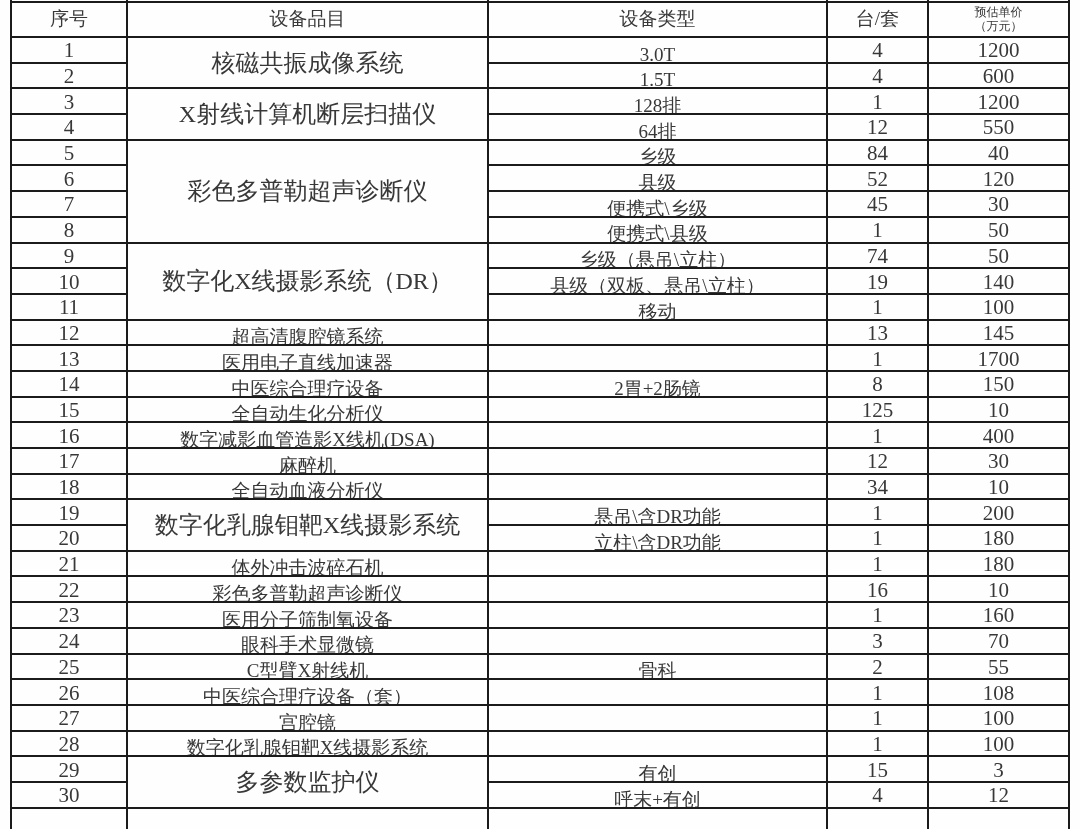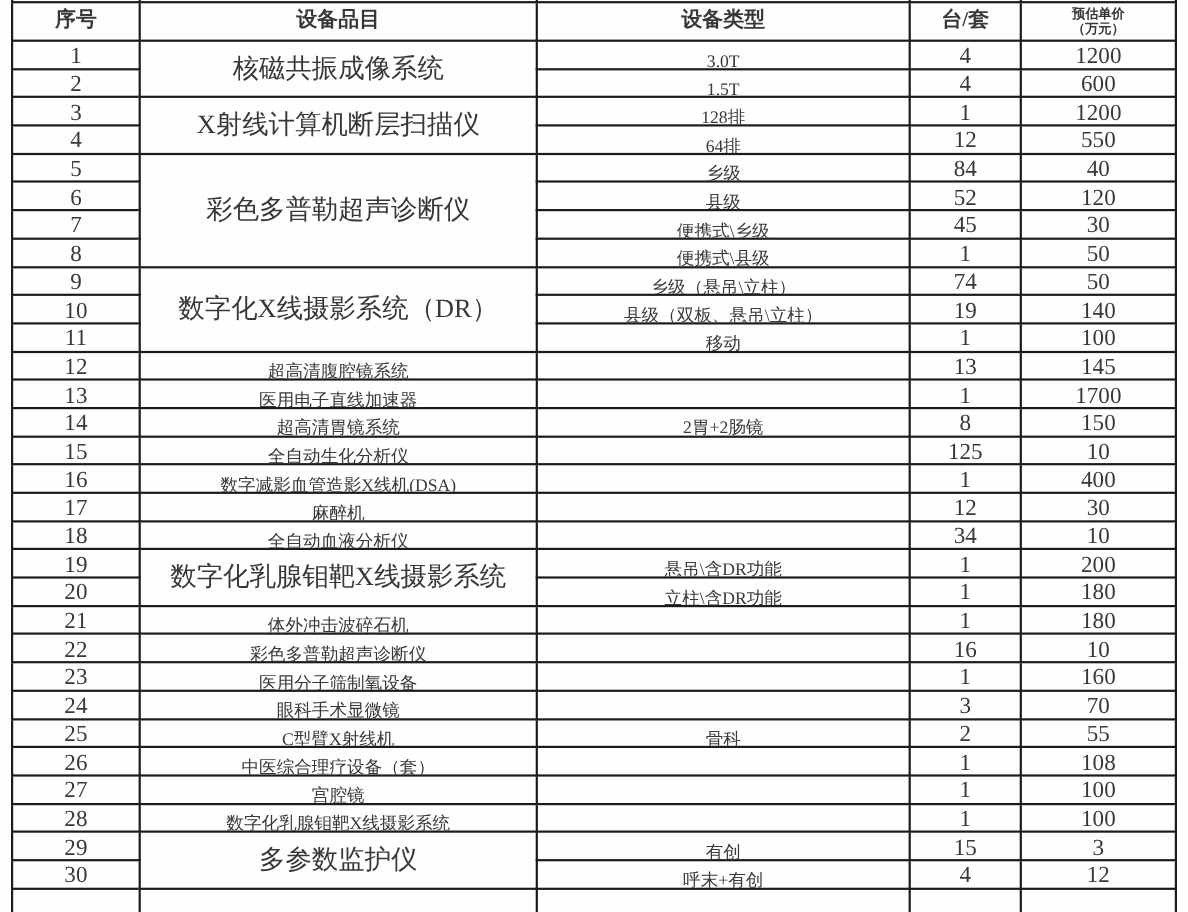--- a/index.html
+++ b/index.html
@@ -20,28 +20,28 @@
   td,th{
     border:2px solid #1b1b1b;
     color:#383838;
     padding:0;
     overflow:hidden;
     white-space:nowrap;
   }
   tr.stub-top td{height:11px;border-top:none;}
   tr.stub-bottom td{height:21px;border-bottom:none;}
   th{
-    font-weight:bold;font-size:19px;height:33px;
+    font-weight:normal;font-size:19px;height:33px;
     text-align:center;vertical-align:middle;line-height:1.1;
   }
   th.price-head{font-size:12px;line-height:1.15;}
   tbody td{height:23.7px;text-align:center;}
   td.num{vertical-align:middle;font-size:21px;line-height:1;}
   td.num span{display:inline-block;transform:translateY(1px);}
-  td.cjk-low{vertical-align:bottom;font-size:16px;line-height:0.95;}
+  td.cjk-low{vertical-align:bottom;font-size:19px;line-height:0.95;}
   td.cjk-low span{display:inline-block;transform:translateY(2px);}
   td.item-merged{vertical-align:middle;font-size:24px;line-height:1;}
   td.item-merged span{display:inline-block;}
 </style>
 </head>
 <body>
 
 <div class="page">
   <table class="equip">
     <colgroup>
@@ -150,21 +150,21 @@
         </tr>
         <tr>
           <td class="num"><span>13</span></td>
           <td class="cjk-low"><span>医用电子直线加速器</span></td>
           <td class="cjk-low"><span></span></td>
           <td class="num"><span>1</span></td>
           <td class="num"><span>1700</span></td>
         </tr>
         <tr>
           <td class="num"><span>14</span></td>
-          <td class="cjk-low"><span>超高清胃镜系统</span></td>
+          <td class="cjk-low"><span>中医综合理疗设备</span></td>
           <td class="cjk-low"><span>2胃+2肠镜</span></td>
           <td class="num"><span>8</span></td>
           <td class="num"><span>150</span></td>
         </tr>
         <tr>
           <td class="num"><span>15</span></td>
           <td class="cjk-low"><span>全自动生化分析仪</span></td>
           <td class="cjk-low"><span></span></td>
           <td class="num"><span>125</span></td>
           <td class="num"><span>10</span></td>

